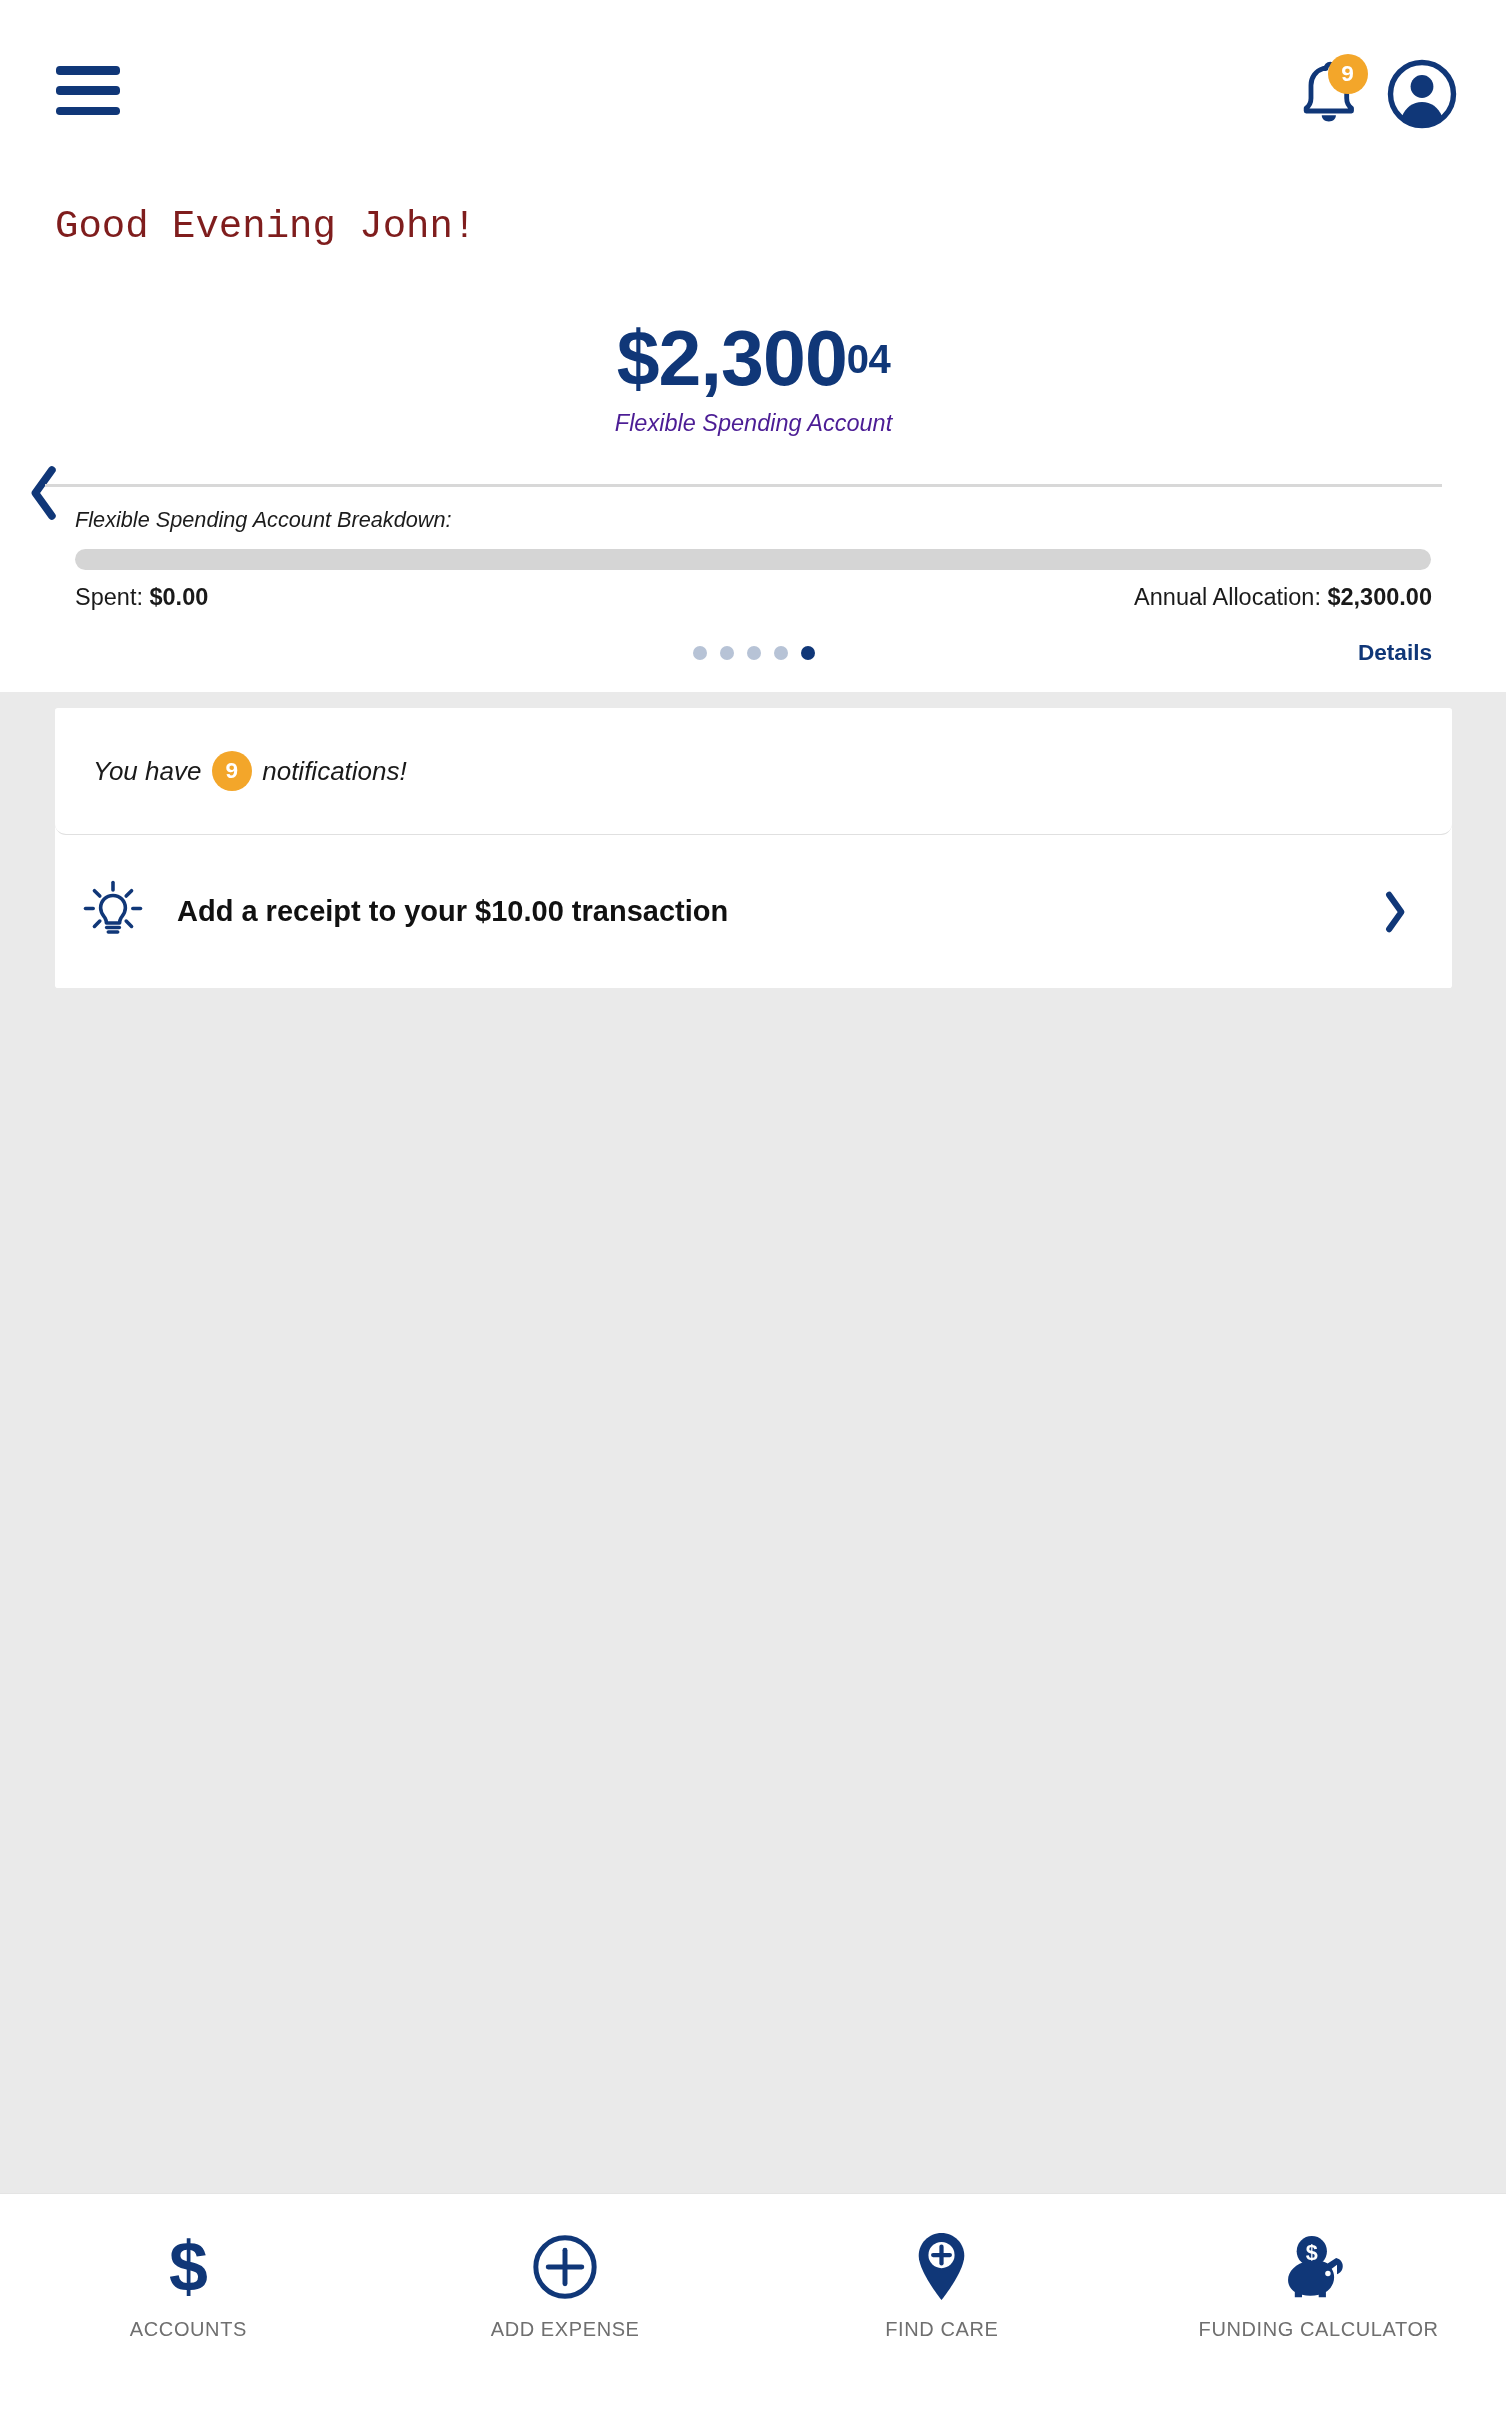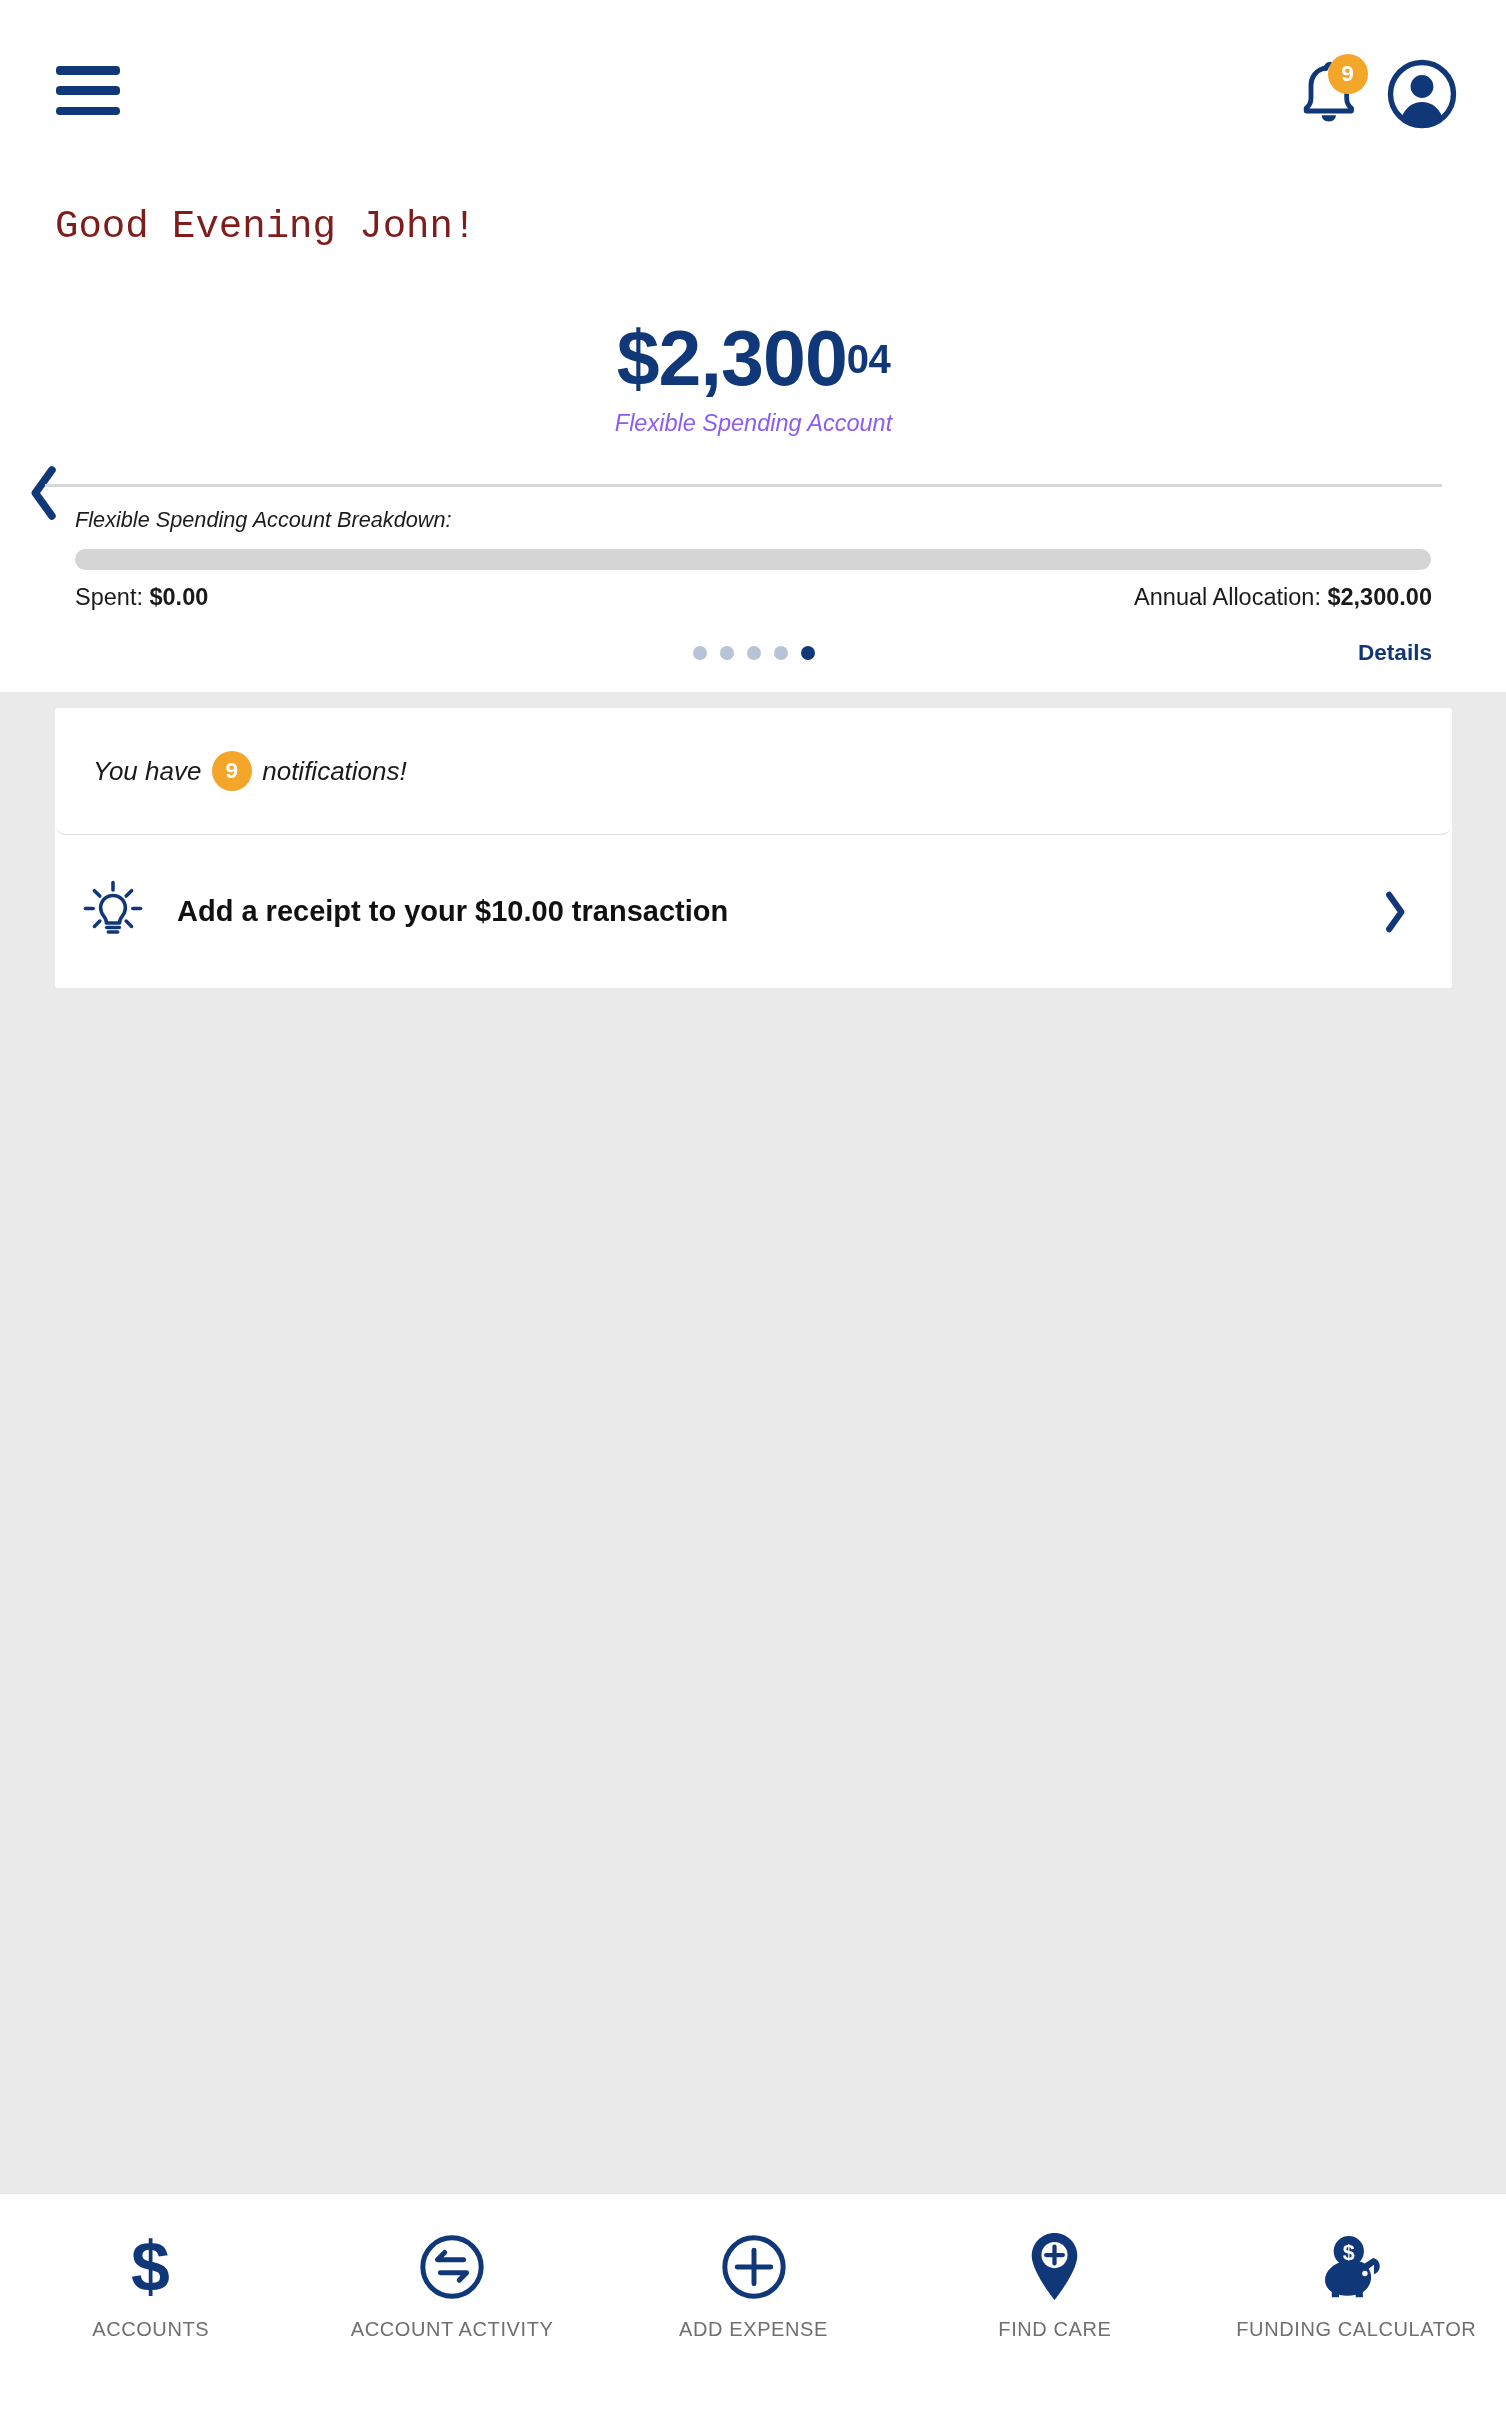--- a/index.html
+++ b/index.html
@@ -116,21 +116,21 @@
     font-weight: bold;
     vertical-align: super;
     position: relative;
     top: -5.6px;
     letter-spacing: -0.5px;
   }
   .balance-label {
     margin-top: 13px;
     font-size: 23.5px;
     font-style: italic;
-    color: #8b5cf6;
+    color: #4c1d95;
   }
 
   
   .carousel-prev {
     position: absolute;
     left: 21px; top: 460px;
     width: 43px; height: 66px;
     cursor: pointer;
     display: flex;
     align-items: center;
@@ -444,30 +444,20 @@
 
     <div class="nav-item">
       <div class="nav-icon">
         <svg width="53" height="73" viewBox="0 0 34 48">
           <text x="17" y="40" text-anchor="middle" font-family="&quot;Liberation Sans&quot;, sans-serif" font-size="46" font-weight="bold" fill="#103778">$</text>
         </svg>
       </div>
       <div class="nav-label">ACCOUNTS</div>
     </div>
 
-    <div class="nav-item">
-      <div class="nav-icon">
-        <svg width="70" height="70" viewBox="0 0 48 48">
-          <circle cx="24" cy="24" r="20" fill="none" stroke="#103778" stroke-width="3.4"></circle>
-          <path d="M32 19 L14 19 L19 14" fill="none" stroke="#103778" stroke-width="3.4" stroke-linecap="round" stroke-linejoin="round"></path>
-          <path d="M16 28 L34 28 L29 33" fill="none" stroke="#103778" stroke-width="3.4" stroke-linecap="round" stroke-linejoin="round"></path>
-        </svg>
-      </div>
-      <div class="nav-label">ACCOUNT ACTIVITY</div>
-    </div>
 
     <div class="nav-item">
       <div class="nav-icon">
         <svg width="70" height="70" viewBox="0 0 48 48">
           <circle cx="24" cy="24" r="20" fill="none" stroke="#103778" stroke-width="3.4"></circle>
           <line x1="24" y1="12.5" x2="24" y2="35.5" stroke="#103778" stroke-width="3.4" stroke-linecap="round"></line>
           <line x1="12.5" y1="24" x2="35.5" y2="24" stroke="#103778" stroke-width="3.4" stroke-linecap="round"></line>
         </svg>
       </div>
       <div class="nav-label">ADD EXPENSE</div>

